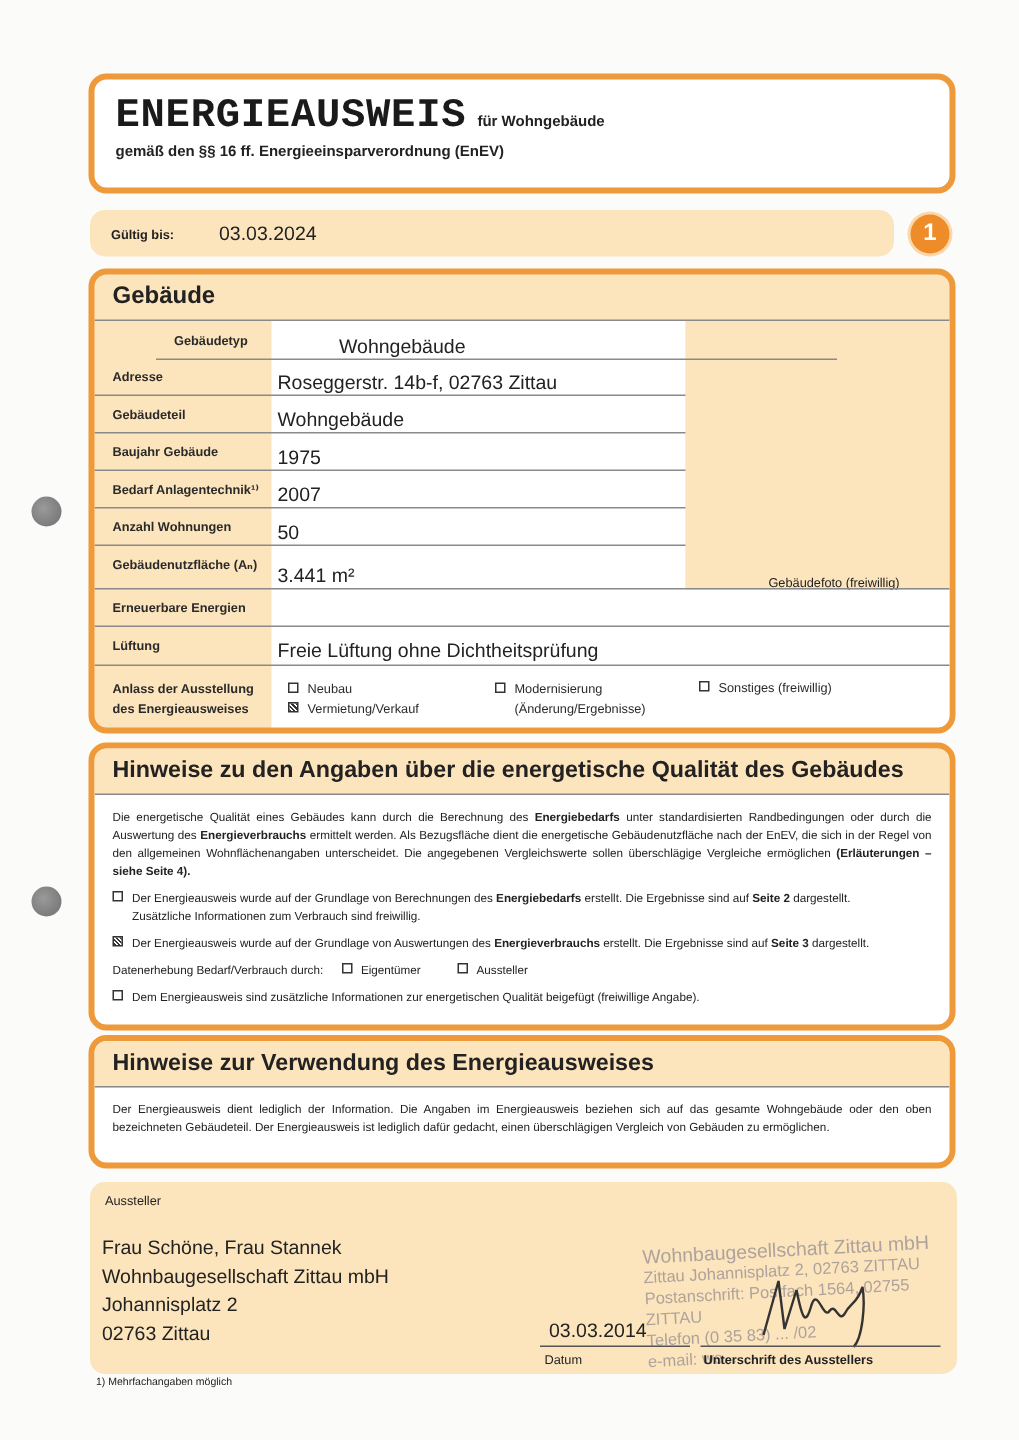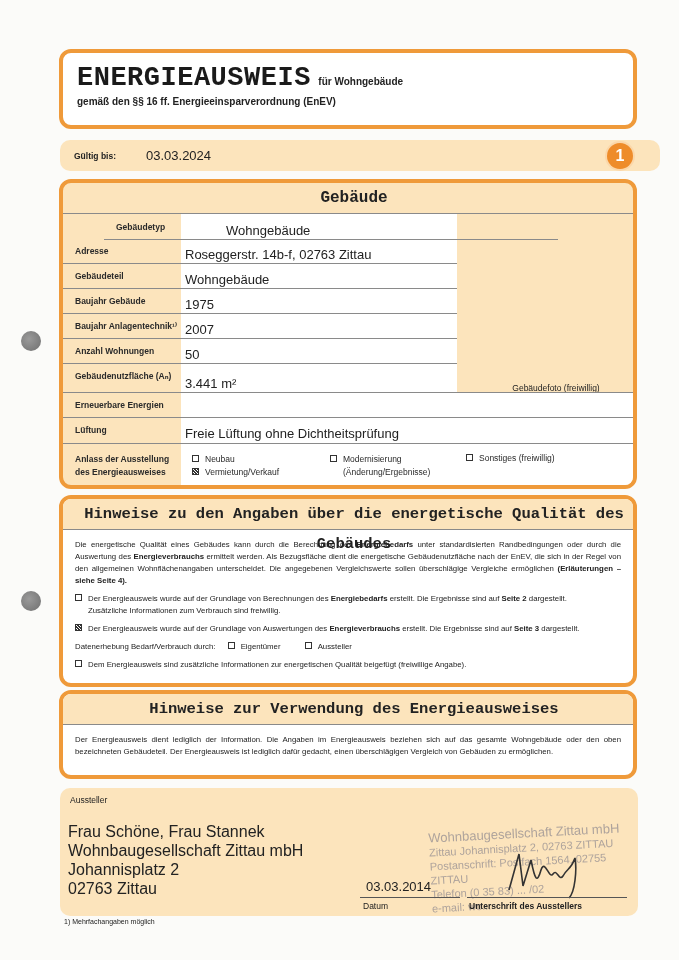--- a/index.html
+++ b/index.html
@@ -11,32 +11,32 @@
 
   .orange-box { position: absolute; border: 4px solid #ef9a3a; border-radius: 12px; background: #fff; }
 
   
   #title-box { left: 59px; top: 49px; width: 578px; height: 80px; padding: 10px 0 0 14px; }
   .title-main { font-family: Liberation Mono, monospace; font-size: 27px; letter-spacing: 0.5px; font-weight: 600; color: #1a1a1a; }
   .title-suffix { font-size: 10px; font-weight: bold; margin-left: 3px; }
   .title-sub { font-size: 10px; font-weight: bold; margin-top: 3px; }
 
   
-  #valid-bar { position: absolute; left: 60px; top: 140px; width: 600px; height: 31px; border-radius: 10px;
+  #valid-bar { position: absolute; left: 60px; top: 140px; width: 536px; height: 31px; border-radius: 10px;
                background: #fce4bc; display: flex; align-items: center; padding-left: 14px; }
   .valid-label { font-size: 8.5px; font-weight: bold; width: 72px; }
   .valid-value { font-size: 13px; }
   #page-badge { position: absolute; left: 607px; top: 143px; width: 26px; height: 26px; border-radius: 50%;
                 background: #ee8c2a; color: #fff; font-weight: bold; font-size: 16px; text-align: center; line-height: 26px;
                 box-shadow: 0 0 0 2px #fbd7a9; }
 
   
   #building-box { left: 59px; top: 179px; width: 578px; height: 310px; overflow: hidden; background: #fce4bc; }
   .section-head { height: 31px; padding-left: 12px; font-size: 16px; font-weight: bold; line-height: 30px;
-                  border-bottom: 1px solid #8a8a8a; color: #222; font-family: Liberation Mono, monospace; text-align: center; }
+                  border-bottom: 1px solid #8a8a8a; color: #222; font-family: Liberation Sans, sans-serif; }
   .b-row { position: absolute; left: 0; height: 25px; border-bottom: 1px solid #8a8a8a; }
   .b-label { position: absolute; left: 12px; top: 7px; font-size: 8.5px; font-weight: bold; color: #2a2a2a; }
   .b-value { position: absolute; left: 122px; top: 8px; font-size: 13px; color: #222; }
   .white-col { position: absolute; left: 118px; background: #fff; }
   #photo-area { position: absolute; left: 394px; top: 31px; width: 198px; height: 179px; background: #fce4bc;
                 display: flex; align-items: flex-end; justify-content: center; font-size: 8.5px; }
 
   .cb { display: inline-block; width: 7px; height: 7px; border: 1px solid #333; vertical-align: middle; margin-right: 6px; position: relative; top: -1px; }
   .cb.checked::after { content: ""; position: absolute; left: 0; top: 0; width: 5px; height: 5px; background: repeating-linear-gradient(45deg, #333 0 1px, transparent 1px 2px); }
 
@@ -49,21 +49,21 @@
   .notes-body p { margin-bottom: 6px; text-align: justify; }
   .notes-body .opt { margin-bottom: 6px; }
   .indent { padding-left: 13px; display: block; }
 
   
   #usage-box { left: 59px; top: 690px; width: 578px; height: 89px; overflow: hidden; }
 
   
   #issuer-box { position: absolute; left: 60px; top: 788px; width: 578px; height: 128px; border-radius: 10px; background: #fce4bc; }
   .issuer-label { position: absolute; left: 10px; top: 7px; font-size: 8.5px; }
-  .issuer-lines { position: absolute; left: 8px; top: 34px; font-size: 16px; line-height: 19px; }
+  .issuer-lines { position: absolute; left: 8px; top: 34px; font-size: 13px; line-height: 19px; }
   .date-field { position: absolute; left: 6px; font-size: 13px; }
   .field-line { position: absolute; border-top: 1px solid #555; }
   .field-caption { position: absolute; font-size: 8.5px; }
   .stamp { position: absolute; left: 370px; top: 38px; width: 210px; color: rgba(110,110,130,0.55); font-size: 11px; line-height: 14px; transform: rotate(-3deg); }
   .stamp .big { font-size: 13px; }
   .sig { position: absolute; left: 445px; top: 52px; width: 80px; height: 60px; }
 
   .footnote { position: absolute; left: 64px; top: 918px; font-size: 7px; }
 </style>
 </head>
@@ -104,21 +104,21 @@
   </div>
   <div class="b-row" style="top:81px; width:394px;">
     <span class="b-label">Gebäudeteil</span>
     <span class="b-value">Wohngebäude</span>
   </div>
   <div class="b-row" style="top:106px; width:394px;">
     <span class="b-label">Baujahr Gebäude</span>
     <span class="b-value">1975</span>
   </div>
   <div class="b-row" style="top:131px; width:394px;">
-    <span class="b-label">Baujahr Anlagentechnik¹⁾</span>
+    <span class="b-label">Bedarf Anlagentechnik¹⁾</span>
     <span class="b-value">2007</span>
   </div>
   <div class="b-row" style="top:156px; width:394px;">
     <span class="b-label">Anzahl Wohnungen</span>
     <span class="b-value">50</span>
   </div>
   <div class="b-row" style="top:181px; width:574px; height:29px;">
     <span class="b-label">Gebäudenutzfläche (Aₙ)</span>
     <span class="b-value" style="top:12px;">3.441 m²</span>
   </div>

